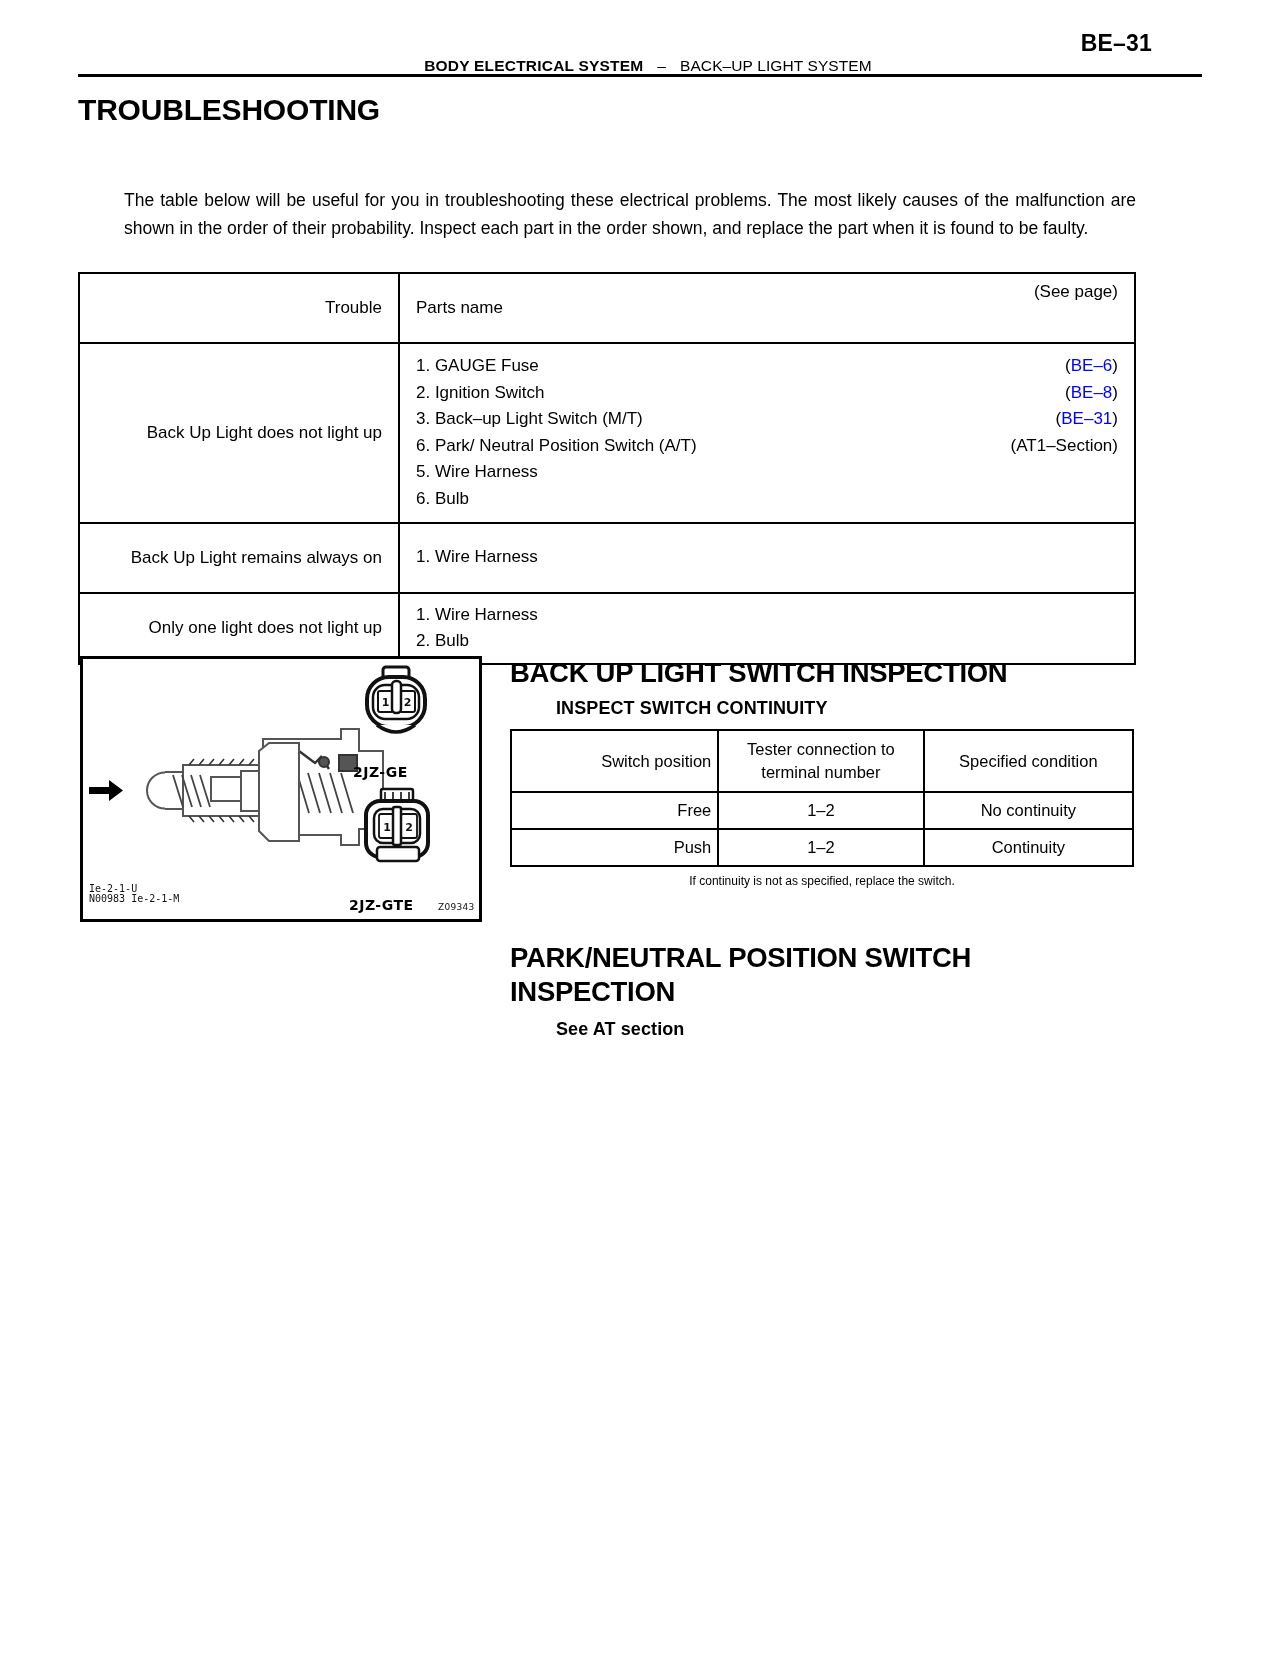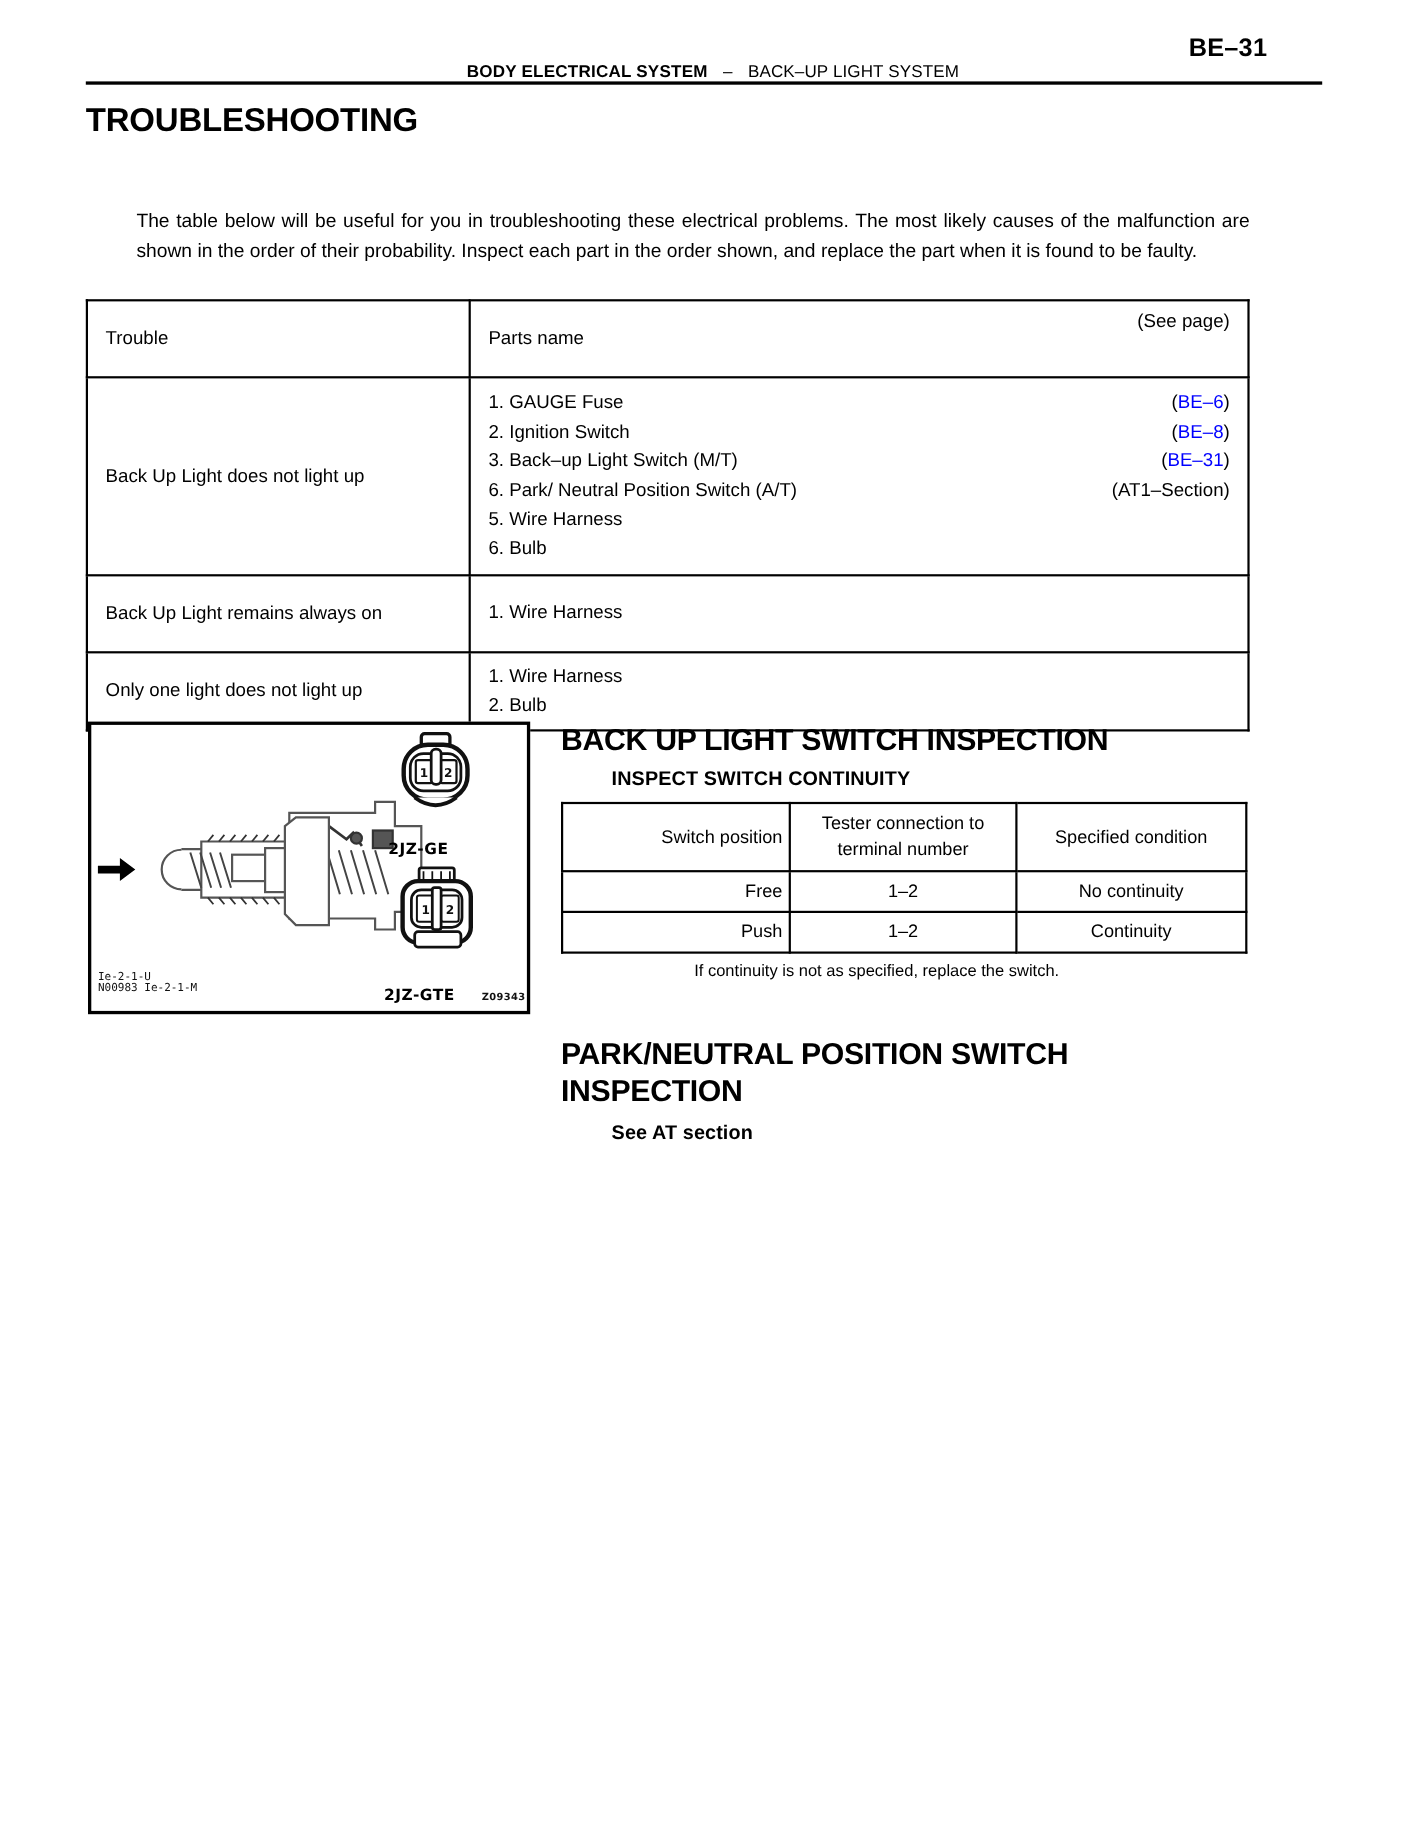--- a/index.html
+++ b/index.html
@@ -76,21 +76,21 @@
     top: 272px;
     width: 1058px;
     border-collapse: collapse;
     font-size: 17px;
   }
   .ts-table td {
     border: 2px solid #000;
     padding: 0;
     vertical-align: middle;
   }
-  .ts-table .col-trouble { width: 348px; padding: 24px 16px; }
+  .ts-table .col-trouble { width: 320px; padding: 24px 16px; text-align: right; }
   .ts-table .col-parts   { padding: 8px 16px; }
   .ts-head td { height: 38px; }
   .ts-head .col-parts { position: relative; }
   .see-page {
     position: absolute;
     right: 16px;
     top: 8px;
   }
   .parts-list { list-style: none; margin: 0; padding: 0; }
   .parts-list li {
@@ -127,21 +127,20 @@
   }
   .fig-label-ge   { left: 270px; top: 105px; }
   .fig-label-gte  { left: 266px; top: 238px; }
   .fig-code {
     position: absolute;
     left: 355px; top: 243px;
     font-family: "DejaVu Sans", sans-serif;
     font-size: 9px;
     letter-spacing: 0.3px;
     color: #111;
-    font-weight: bold;
   }
   .fig-mark {
     position: absolute;
     left: 6px;
     font-family: "DejaVu Sans Mono", monospace;
     font-size: 10px;
     font-weight: normal;
     color: #111;
     white-space: nowrap;
   }
@@ -185,25 +184,25 @@
     vertical-align: middle;
   }
   .insp-table .ih { height: 62px; line-height: 23px; }
   .insp-table .ir { height: 37px; }
   .insp-table .c1 { width: 208px; text-align: right; }
   .insp-table .c2 { width: 206px; border-radius: 31px; }
   .insp-table .c3 { width: 210px; }
 
   .note-line {
     position: absolute;
-    left: 485px;
+    left: 510px;
     top: 874px;
     width: 624px;
     text-align: center;
-    font-size: 15px;
+    font-size: 12px;
   }
 </style>
 </head>
 <body>
 
 <div class="page-header">
   <div class="page-number">BE–31</div>
   <div class="header-crumb">
     <span class="sys">BODY ELECTRICAL SYSTEM</span><span class="dash">–</span><span class="sub">BACK–UP LIGHT SYSTEM</span>
   </div>

